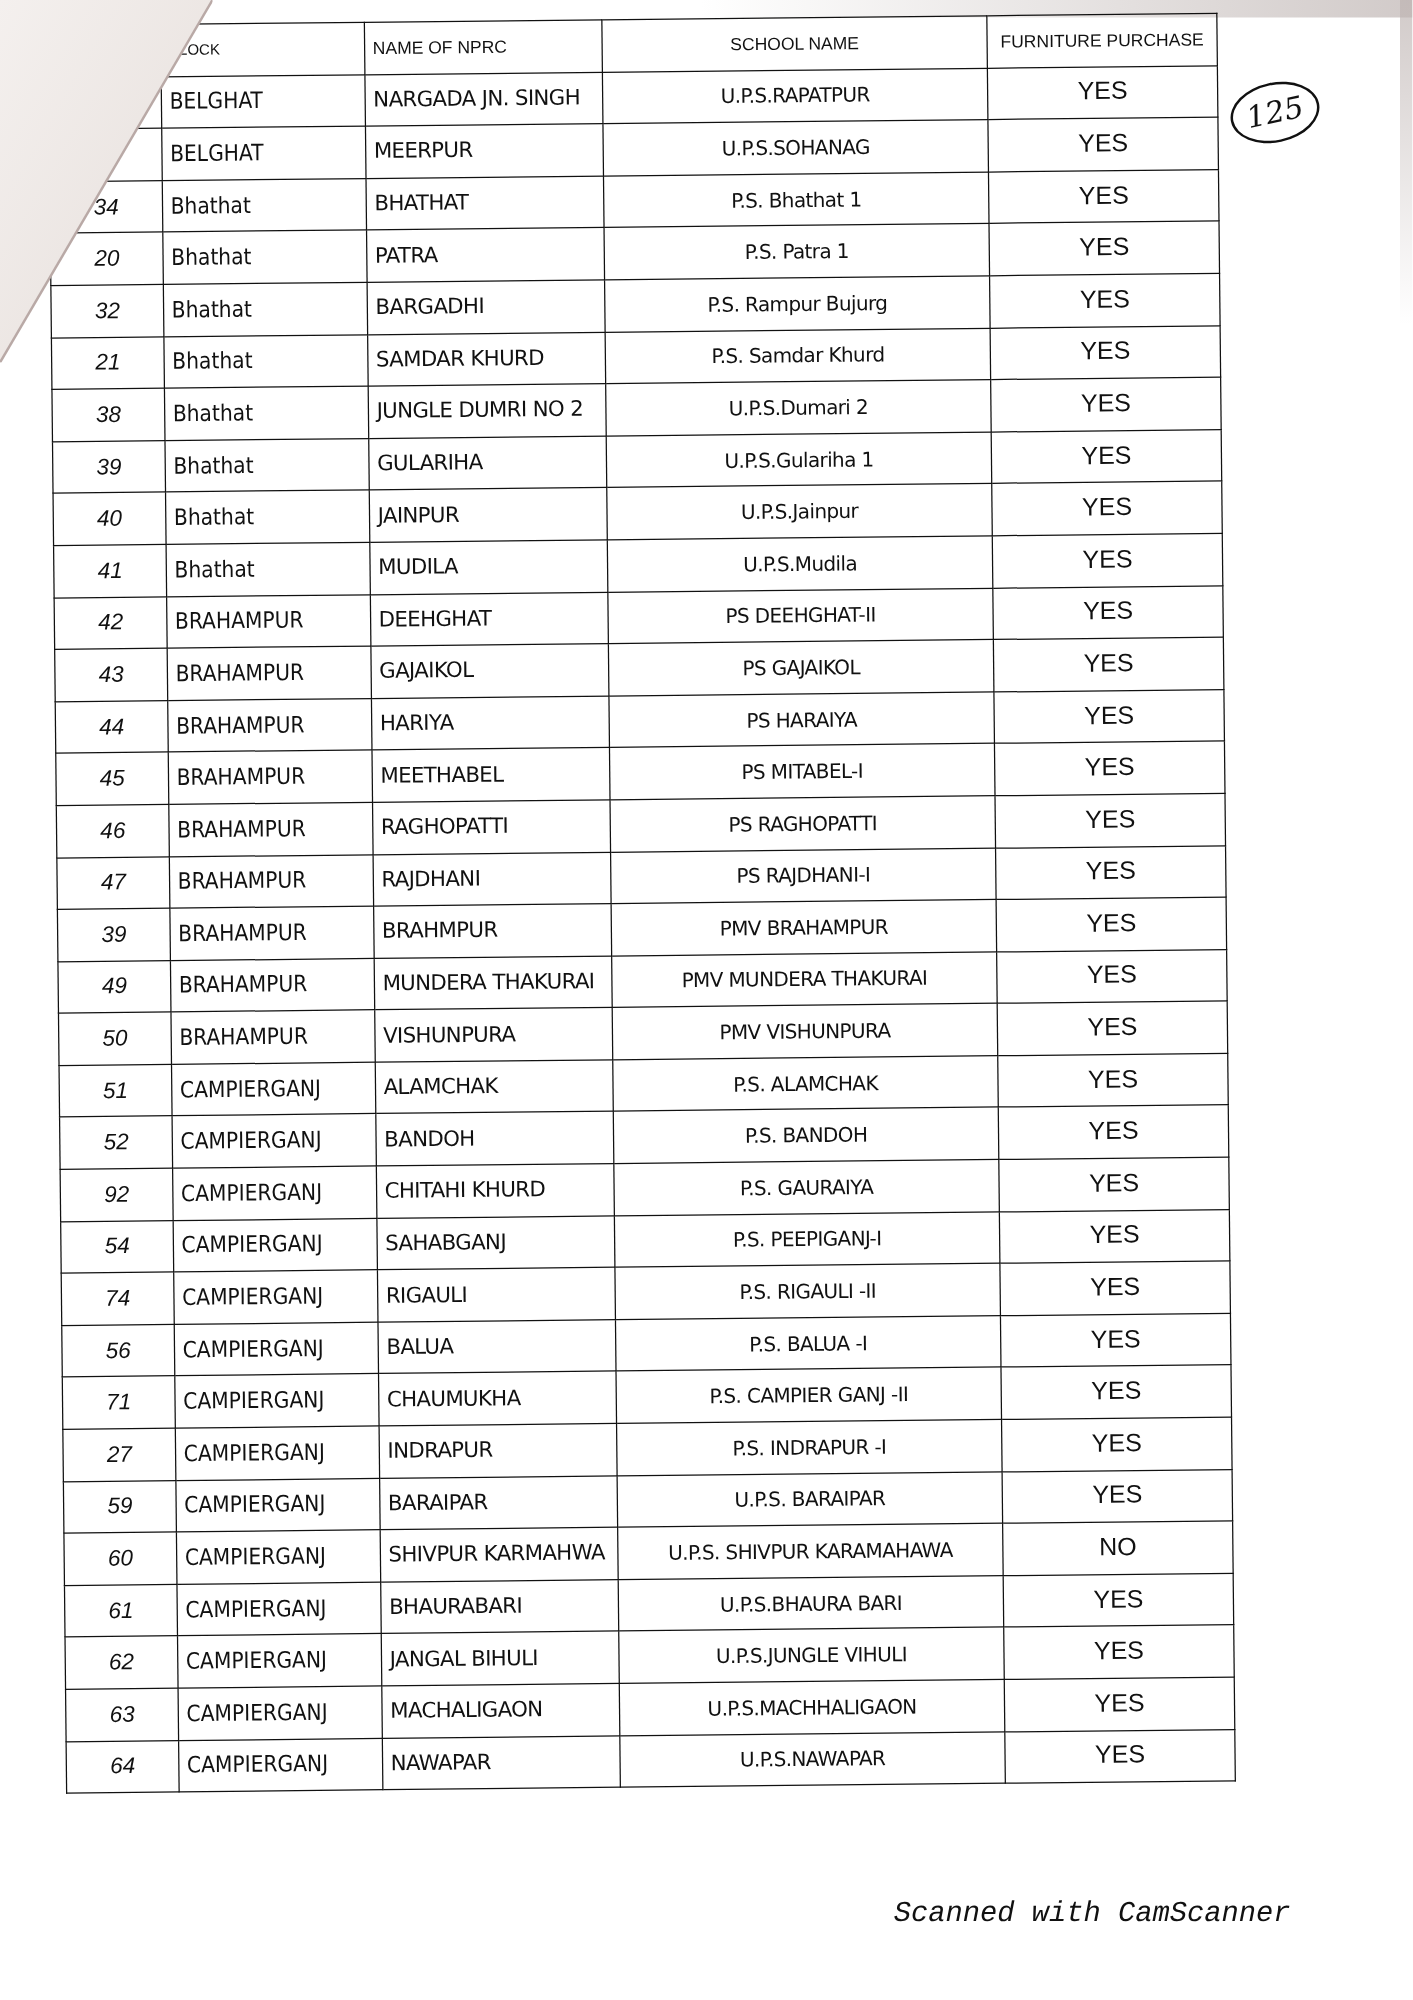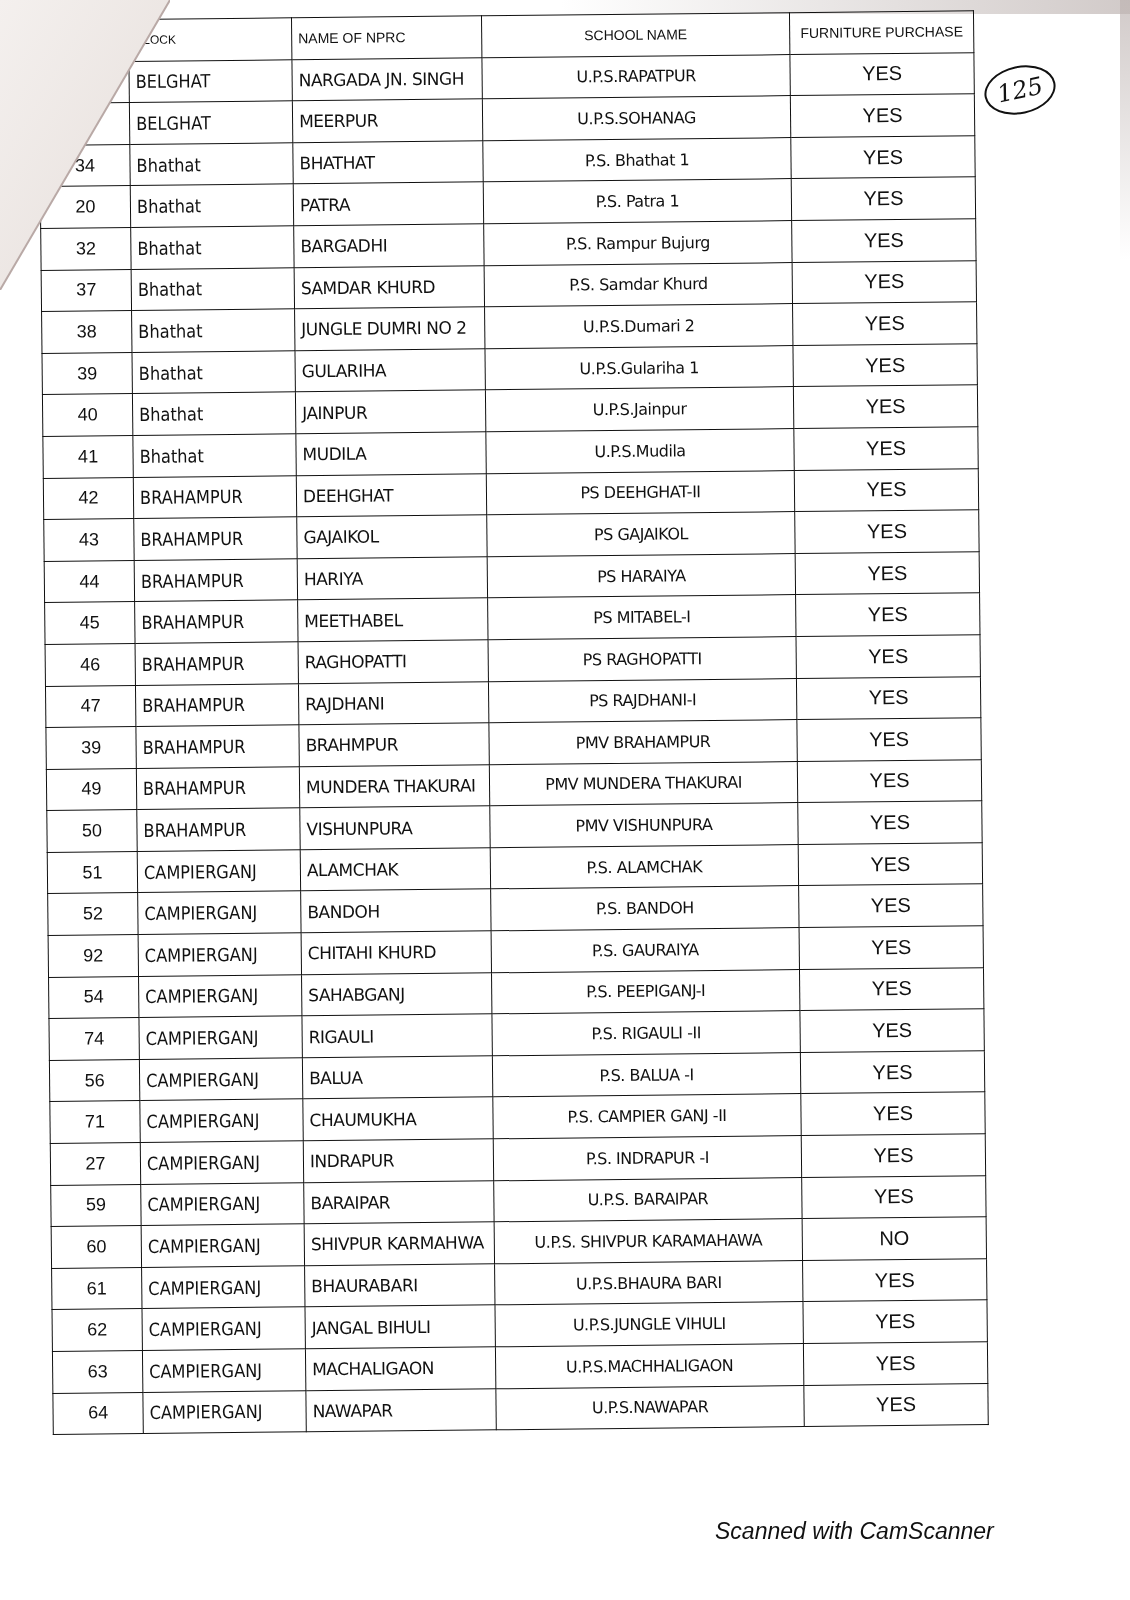--- a/index.html
+++ b/index.html
@@ -38,35 +38,35 @@
     font-weight: normal; white-space: nowrap; overflow: hidden;
   }
   col.c-sn { width: 90px; }
   col.c-block { width: 163px; }
   col.c-nprc { width: 190px; }
   col.c-school { width: 308px; }
   col.c-furn { width: 184px; }
   th { font-size: 14px; font-weight: bold; text-align: left; }
   th.hd-school, th.hd-furn { text-align: center; }
   th.hd-block { font-size: 12px; vertical-align: bottom; padding-bottom: 4px; }
-  td.sn { text-align: center; font-size: 18px; padding-top: 10px; }
+  td.sn { text-align: center; font-size: 18px; padding-top: 10px; font-style: italic; }
   td.block { font-size: 18px; font-family: "DejaVu Sans Condensed", "DejaVu Sans", sans-serif; letter-spacing: 0; }
   td.nprc { font-size: 17px; font-family: "DejaVu Sans", sans-serif; letter-spacing: -0.5px; }
   td.school { font-size: 16px; text-align: center; font-family: "DejaVu Sans", sans-serif; letter-spacing: -0.5px; }
   td.furn { font-size: 20px; text-align: center; font-family: "Liberation Sans", sans-serif; padding-bottom: 10px; }
   td.nprc.wrap { white-space: normal; line-height: 1.5; }
   .page-number {
     position: absolute; left: 984px; top: 66px; width: 68px; height: 44px; z-index: 2;
     border: 2px solid #111; border-radius: 50%; transform: rotate(-12deg);
     font-family: "DejaVu Serif", serif; font-style: italic; font-size: 24px;
     display: flex; align-items: center; justify-content: center;
   }
   .watermark {
     position: absolute; left: 715px; top: 1518px; z-index: 2;
-    font-family: Liberation Sans, sans-serif; font-style: italic; font-size: 23px; color: #111;
+    font-family: Liberation Mono, monospace; font-style: italic; font-size: 23px; color: #111;
   }
 </style>
 </head>
 <body>
 
 <div class="page">
   <div class="top-shade"></div>
   <div class="right-shade"></div>
   <div class="fold"></div>
   <svg class="fold-edge" viewBox="0 0 170 290">
@@ -120,21 +120,21 @@
           <td class="furn">YES</td>
         </tr>
         <tr>
           <td class="sn">32</td>
           <td class="block">Bhathat</td>
           <td class="nprc">BARGADHI</td>
           <td class="school">P.S. Rampur Bujurg</td>
           <td class="furn">YES</td>
         </tr>
         <tr>
-          <td class="sn">37</td>
+          <td class="sn">21</td>
           <td class="block">Bhathat</td>
           <td class="nprc">SAMDAR KHURD</td>
           <td class="school">P.S. Samdar Khurd</td>
           <td class="furn">YES</td>
         </tr>
         <tr>
           <td class="sn">38</td>
           <td class="block">Bhathat</td>
           <td class="nprc">JUNGLE DUMRI NO 2</td>
           <td class="school">U.P.S.Dumari 2</td>

